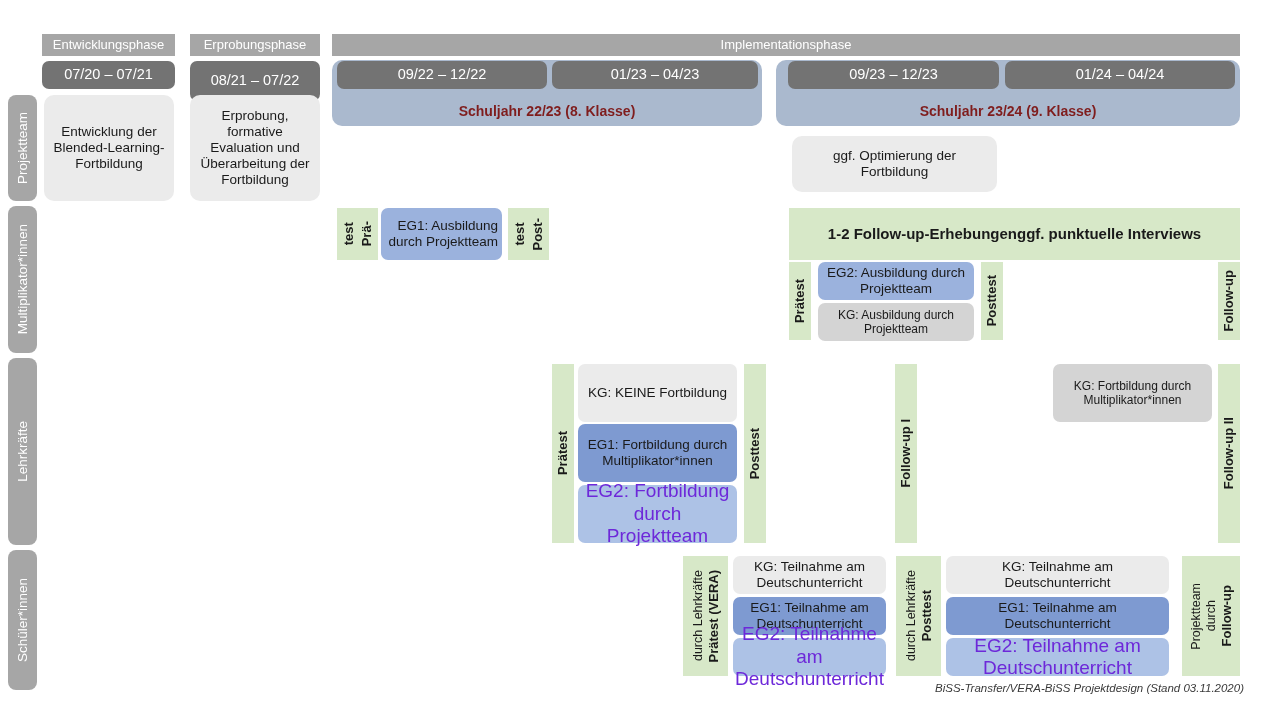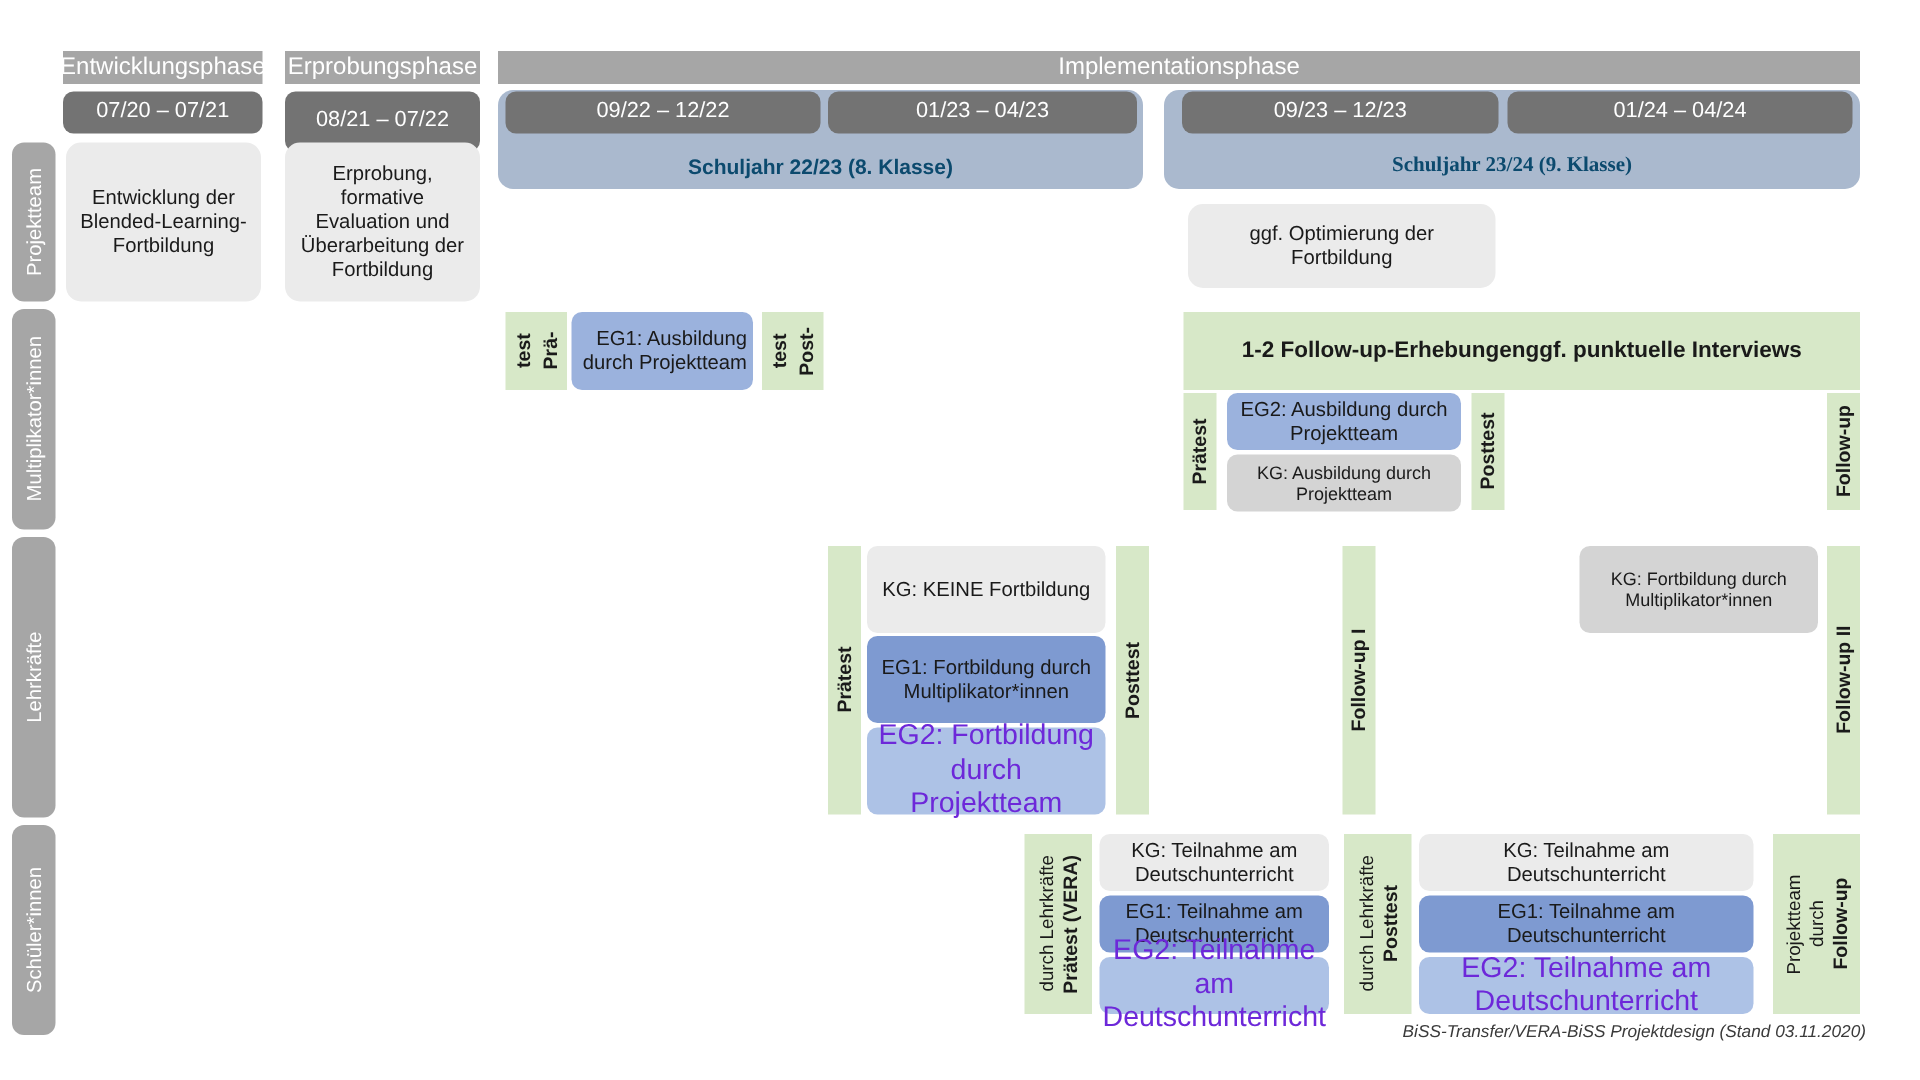--- a/index.html
+++ b/index.html
@@ -10,23 +10,23 @@
     color:#1a1a1a;
     overflow:hidden;
   }
   #stage{position:relative;width:1280px;height:720px;}
 
   
   .box{position:absolute;box-sizing:border-box;display:flex;align-items:center;justify-content:center;text-align:center;line-height:1.18;}
   .rnd{border-radius:7px;}
   .rnd-lg{border-radius:10px;}
 
-  .phase-head{background:#a6a6a6;color:#ffffff;font-size:16px;}
+  .phase-head{background:#a6a6a6;color:#ffffff;font-size:13px;}
   .period{background:#737373;color:#ffffff;font-size:14.5px;border-radius:7px;}
-  .schoolyear{background:#aab9ce;color:#0c4a6e;font-size:14px;font-weight:bold;}
+  .schoolyear{background:#aab9ce;color:#7f1d1d;font-size:14px;font-weight:bold;}
   .band{background:#a6a6a6;color:#ffffff;border-radius:8px;}
 
   .grey-card{background:#ebebeb;color:#1a1a1a;font-size:13.5px;}
   .grey-mid{background:#d4d4d4;color:#1a1a1a;font-size:12px;}
   .blue-mid{background:#9bb2dd;color:#1a1a1a;font-size:13.5px;}
   .blue-dark{background:#7e9ad1;color:#1a1a1a;font-size:13.5px;}
   .blue-light{background:#adc2e6;color:#6d28d9;font-size:19px;}
   .green{background:#d7e8c8;color:#1a1a1a;font-size:13px;}
   .green-banner{background:#d7e8c8;color:#1a1a1a;font-size:15px;font-weight:bold;}
 
@@ -45,21 +45,21 @@
 </head>
 <body>
 
 <div id="stage">
 
   <div class="box phase-head" style="left:42px;top:34px;width:133px;height:22px;">Entwicklungsphase</div>
   <div class="box phase-head" style="left:190px;top:34px;width:130px;height:22px;">Erprobungsphase</div>
   <div class="box phase-head" style="left:332px;top:34px;width:908px;height:22px;">Implementationsphase</div>
 
   <div class="box schoolyear rnd-lg" style="left:332px;top:60px;width:430px;height:66px;align-items:flex-end;padding-bottom:6px;">Schuljahr 22/23 (8. Klasse)</div>
-  <div class="box schoolyear rnd-lg" style="left:776px;top:60px;width:464px;height:66px;align-items:flex-end;padding-bottom:6px;font-family:Liberation Serif, serif;">Schuljahr 23/24 (9. Klasse)</div>
+  <div class="box schoolyear rnd-lg" style="left:776px;top:60px;width:464px;height:66px;align-items:flex-end;padding-bottom:6px;">Schuljahr 23/24 (9. Klasse)</div>
 
   <div class="box period" style="left:42px;top:61px;width:133px;height:28px;">07/20 – 07/21</div>
   <div class="box period" style="left:190px;top:61px;width:130px;height:40px;">08/21 – 07/22</div>
   <div class="box period" style="left:337px;top:61px;width:210px;height:28px;">09/22 – 12/22</div>
   <div class="box period" style="left:552px;top:61px;width:206px;height:28px;">01/23 – 04/23</div>
   <div class="box period" style="left:788px;top:61px;width:211px;height:28px;">09/23 – 12/23</div>
   <div class="box period" style="left:1005px;top:61px;width:230px;height:28px;">01/24 – 04/24</div>
 
   <div class="box band" style="left:8px;top:95px;width:29px;height:106px;">
     <span class="vert vert-band">Projektteam</span>

